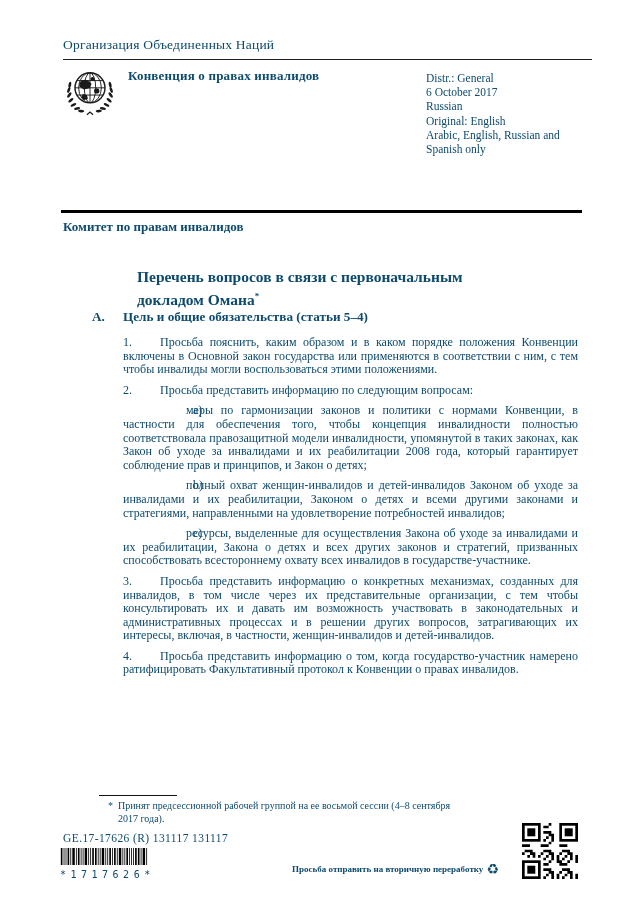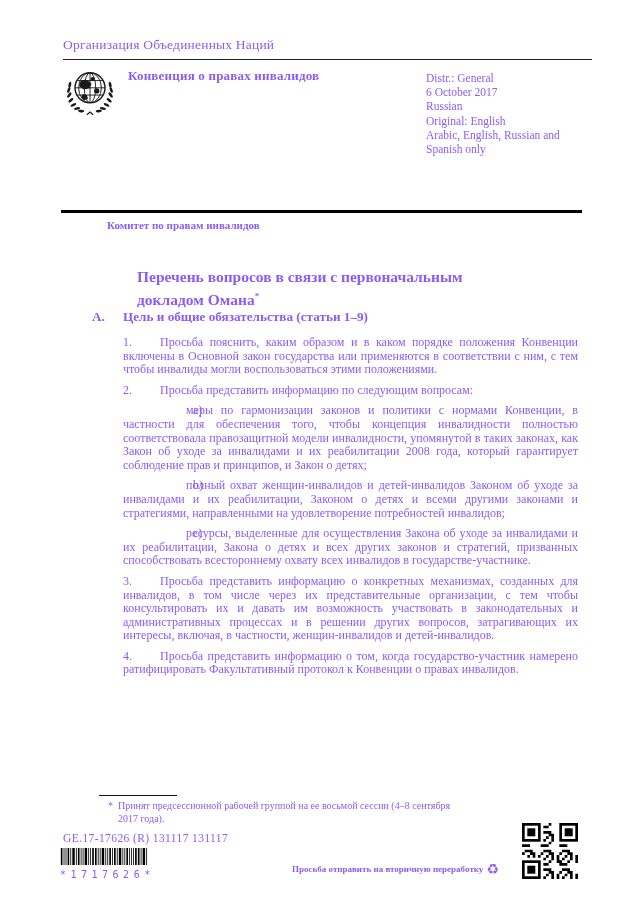--- a/index.html
+++ b/index.html
@@ -1,32 +1,32 @@
 <!DOCTYPE html>
 <html><head>
 <meta charset="utf-8">
 <style>
   html,body{margin:0;padding:0;background:#e8e8e8;}
   .page{
     position:relative;width:640px;height:905px;background:#ffffff;
-    font-family:"Liberation Serif","DejaVu Serif",serif;color:#8b5cf6;
+    font-family:"Liberation Serif","DejaVu Serif",serif;color:#0c4a6e;
     overflow:hidden;margin:0 auto;
   }
   
   .org-line{position:absolute;left:63px;top:37px;font-size:13.5px;letter-spacing:.2px;}
   .doc-symbol{position:absolute;right:48px;top:31px;font-size:22px;letter-spacing:.5px;}
   .doc-symbol .sub{font-size:10.5px;letter-spacing:.3px;}
   .header-rule{position:absolute;left:63px;right:48px;top:59px;border-top:1.2px solid #222;}
   .un-logo{position:absolute;left:60px;top:63px;width:60px;height:60px;}
   .conv-title{position:absolute;left:128px;top:66px;width:195px;
     font-size:13px;font-weight:bold;line-height:19px;letter-spacing:.2px;}
   .distr{position:absolute;left:426px;top:71px;width:162px;font-size:11.5px;line-height:14.2px;}
   
   .thick-rule{position:absolute;left:61px;top:210px;right:58px;border-top:3px solid #000;}
-  .committee{position:absolute;left:63px;top:219px;font-size:11px;font-weight:bold;margin-left:44px;}
+  .committee{position:absolute;left:63px;top:219px;font-size:13px;font-weight:bold;}
   .doc-title{position:absolute;left:123px;top:253px;width:390px;margin:14px;
     font-size:15.5px;font-weight:bold;line-height:19.5px;}
   .doc-title sup{font-size:9px;}
   .section-head{position:absolute;left:92px;top:309px;width:470px;margin:0;
     font-size:13.2px;font-weight:bold;}
   .section-head .letter{display:inline-block;width:31px;}
   
   .content{position:absolute;left:123px;top:336px;width:455px;
     font-size:12px;line-height:13.6px;text-align:justify;}
   .content p{margin:0 0 7px 0;}
@@ -107,21 +107,21 @@
     <div>Original: English</div>
     <div>Arabic, English, Russian and Spanish only</div>
   </div>
 
   <div class="thick-rule"></div>
 
   <div class="committee">Комитет по правам инвалидов</div>
 
   <h1 class="doc-title"><span>Перечень вопросов в связи с первоначальным докладом Омана</span><sup>*</sup></h1>
 
-  <h2 class="section-head"><span class="letter">A.</span><span>Цель и общие обязательства (статьи 1–9)</span></h2>
+  <h2 class="section-head"><span class="letter">A.</span><span>Цель и общие обязательства (статьи 5–4)</span></h2>
 
   <main class="content">
     <p><span class="num">1.</span><span>Просьба пояснить, каким образом и в каком порядке положения Конвенции включены в Основной закон государства или применяются в соответствии с ним, с тем чтобы инвалиды могли воспользоваться этими положениями.</span></p>
     <p><span class="num">2.</span><span>Просьба представить информацию по следующим вопросам:</span></p>
     <p class="sub"><span class="num">a)</span><span>меры по гармонизации законов и политики с нормами Конвенции, в частности для обеспечения того, чтобы концепция инвалидности полностью соответствовала правозащитной модели инвалидности, упомянутой в таких законах, как Закон об уходе за инвалидами и их реабилитации 2008 года, который гарантирует соблюдение прав и принципов, и Закон о детях;</span></p>
     <p class="sub"><span class="num">b)</span><span>полный охват женщин-инвалидов и детей-инвалидов Законом об уходе за инвалидами и их реабилитации, Законом о детях и всеми другими законами и стратегиями, направленными на удовлетворение потребностей инвалидов;</span></p>
     <p class="sub"><span class="num">c)</span><span>ресурсы, выделенные для осуществления Закона об уходе за инвалидами и их реабилитации, Закона о детях и всех других законов и стратегий, призванных способствовать всестороннему охвату всех инвалидов в государстве-участнике.</span></p>
     <p><span class="num">3.</span><span>Просьба представить информацию о конкретных механизмах, созданных для инвалидов, в том числе через их представительные организации, с тем чтобы консультировать их и давать им возможность участвовать в законодательных и административных процессах и в решении других вопросов, затрагивающих их интересы, включая, в частности, женщин-инвалидов и детей-инвалидов.</span></p>
     <p><span class="num">4.</span><span>Просьба представить информацию о том, когда государство-участник намерено ратифицировать Факультативный протокол к Конвенции о правах инвалидов.</span></p>
   </main>

